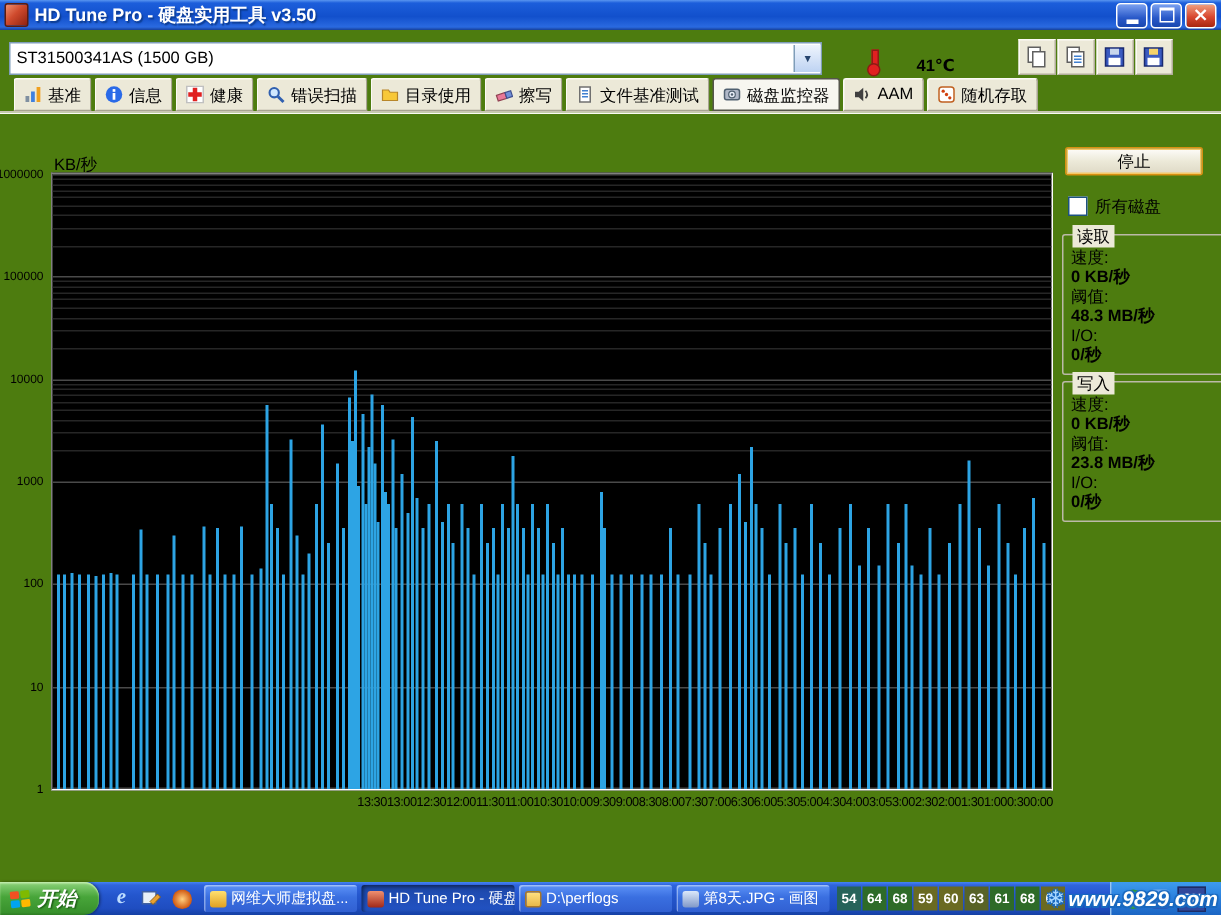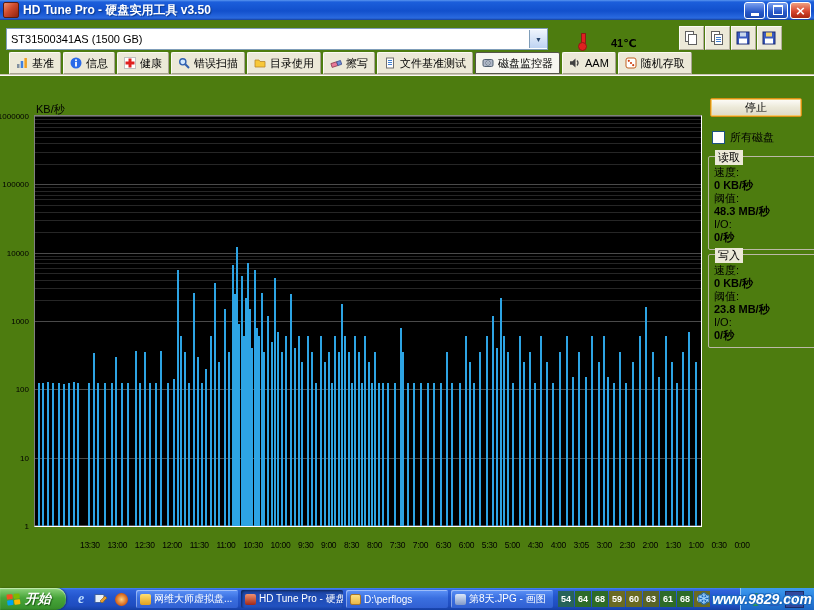--- a/index.html
+++ b/index.html
@@ -56,22 +56,22 @@
   .content{position:relative;flex:1;border-top:1px solid #fbfaf5;}
   .kb-label{position:absolute;left:36px;top:26px;}
   .plot{position:absolute;left:34px;top:39px;width:666px;height:410px;background:#000;
     border:1px solid;border-color:#808080 #fff #fff #808080;overflow:hidden;}
   .grid{position:absolute;left:0;width:100%;height:1px;}
   .grid.major{background:#4a4a4a;}
   .grid.minor{background:#262626;}
   .bar{position:absolute;bottom:0;width:2px;background:#2da4e4;}
   .ylabels{position:absolute;left:0;top:40px;width:31px;height:410px;font-size:8px;}
   .ylabel{position:absolute;right:2px;transform:translateY(-50%);white-space:nowrap;}
-  .xlabels{position:absolute;left:32px;top:464px;width:670px;display:flex;justify-content:space-between;
-    font-size:8.5px;letter-spacing:-0.3px;margin-left:48px;}
+  .xlabels{position:absolute;left:32px;top:453px;width:670px;display:flex;justify-content:flex-end;
+    font-size:8.5px;letter-spacing:-0.3px;}
   
   .rpanel{position:absolute;left:704px;top:0;width:108px;height:100%;}
   .stop-btn{position:absolute;left:6px;top:22px;width:92px;height:19px;font-size:11px;
     background:linear-gradient(#fefdfa,#ece9d8 50%,#ded9c6);border:1px solid #d89012;border-radius:2px;
     box-shadow:inset 0 0 0 1px #f3c969;}
   .chk-row{position:absolute;left:8px;top:54px;display:flex;align-items:center;gap:5px;}
   .chk{width:11px;height:11px;background:#fff;border:1px solid #1d5281;flex:none;}
   .group{position:absolute;left:4px;width:96px;border:1px solid #bcb9a8;border-radius:2px;
     padding:9px 5px 5px 5px;}
   .group.read{top:80px;}

